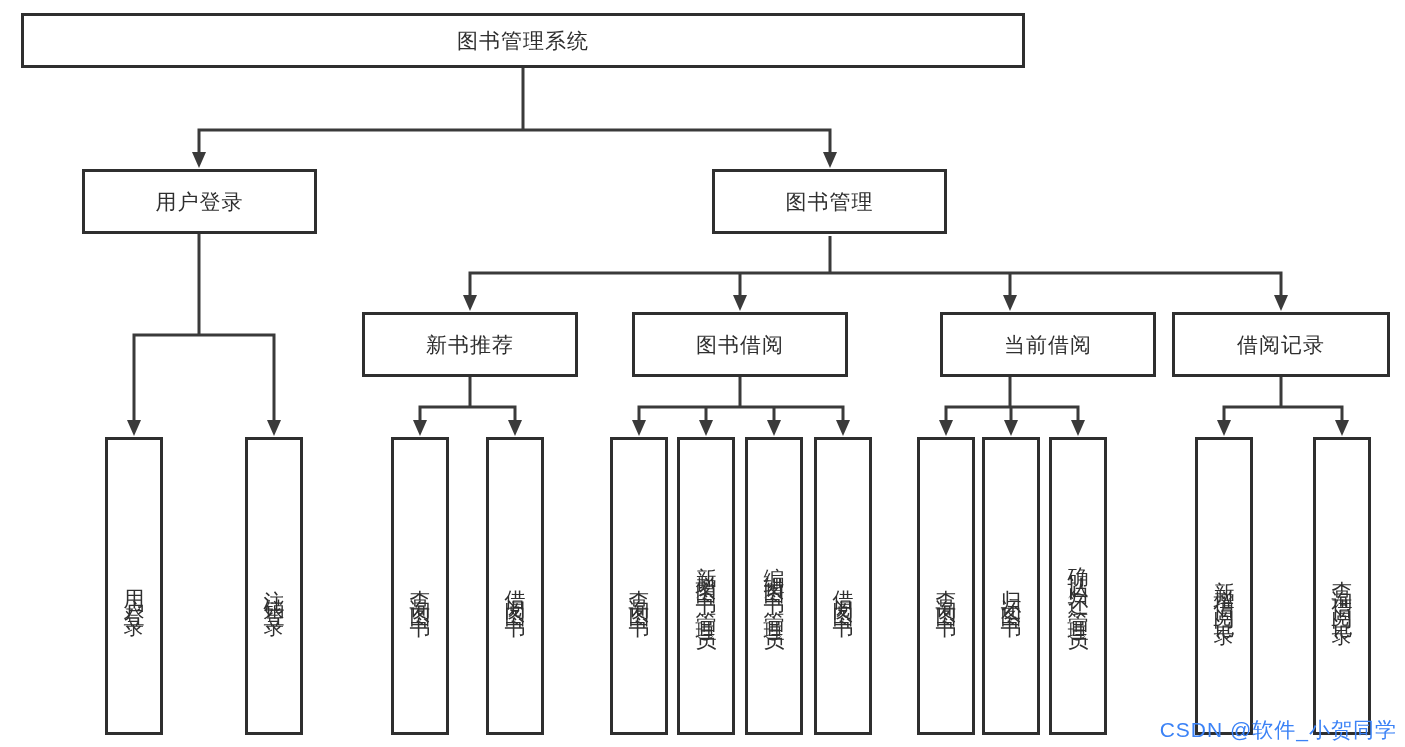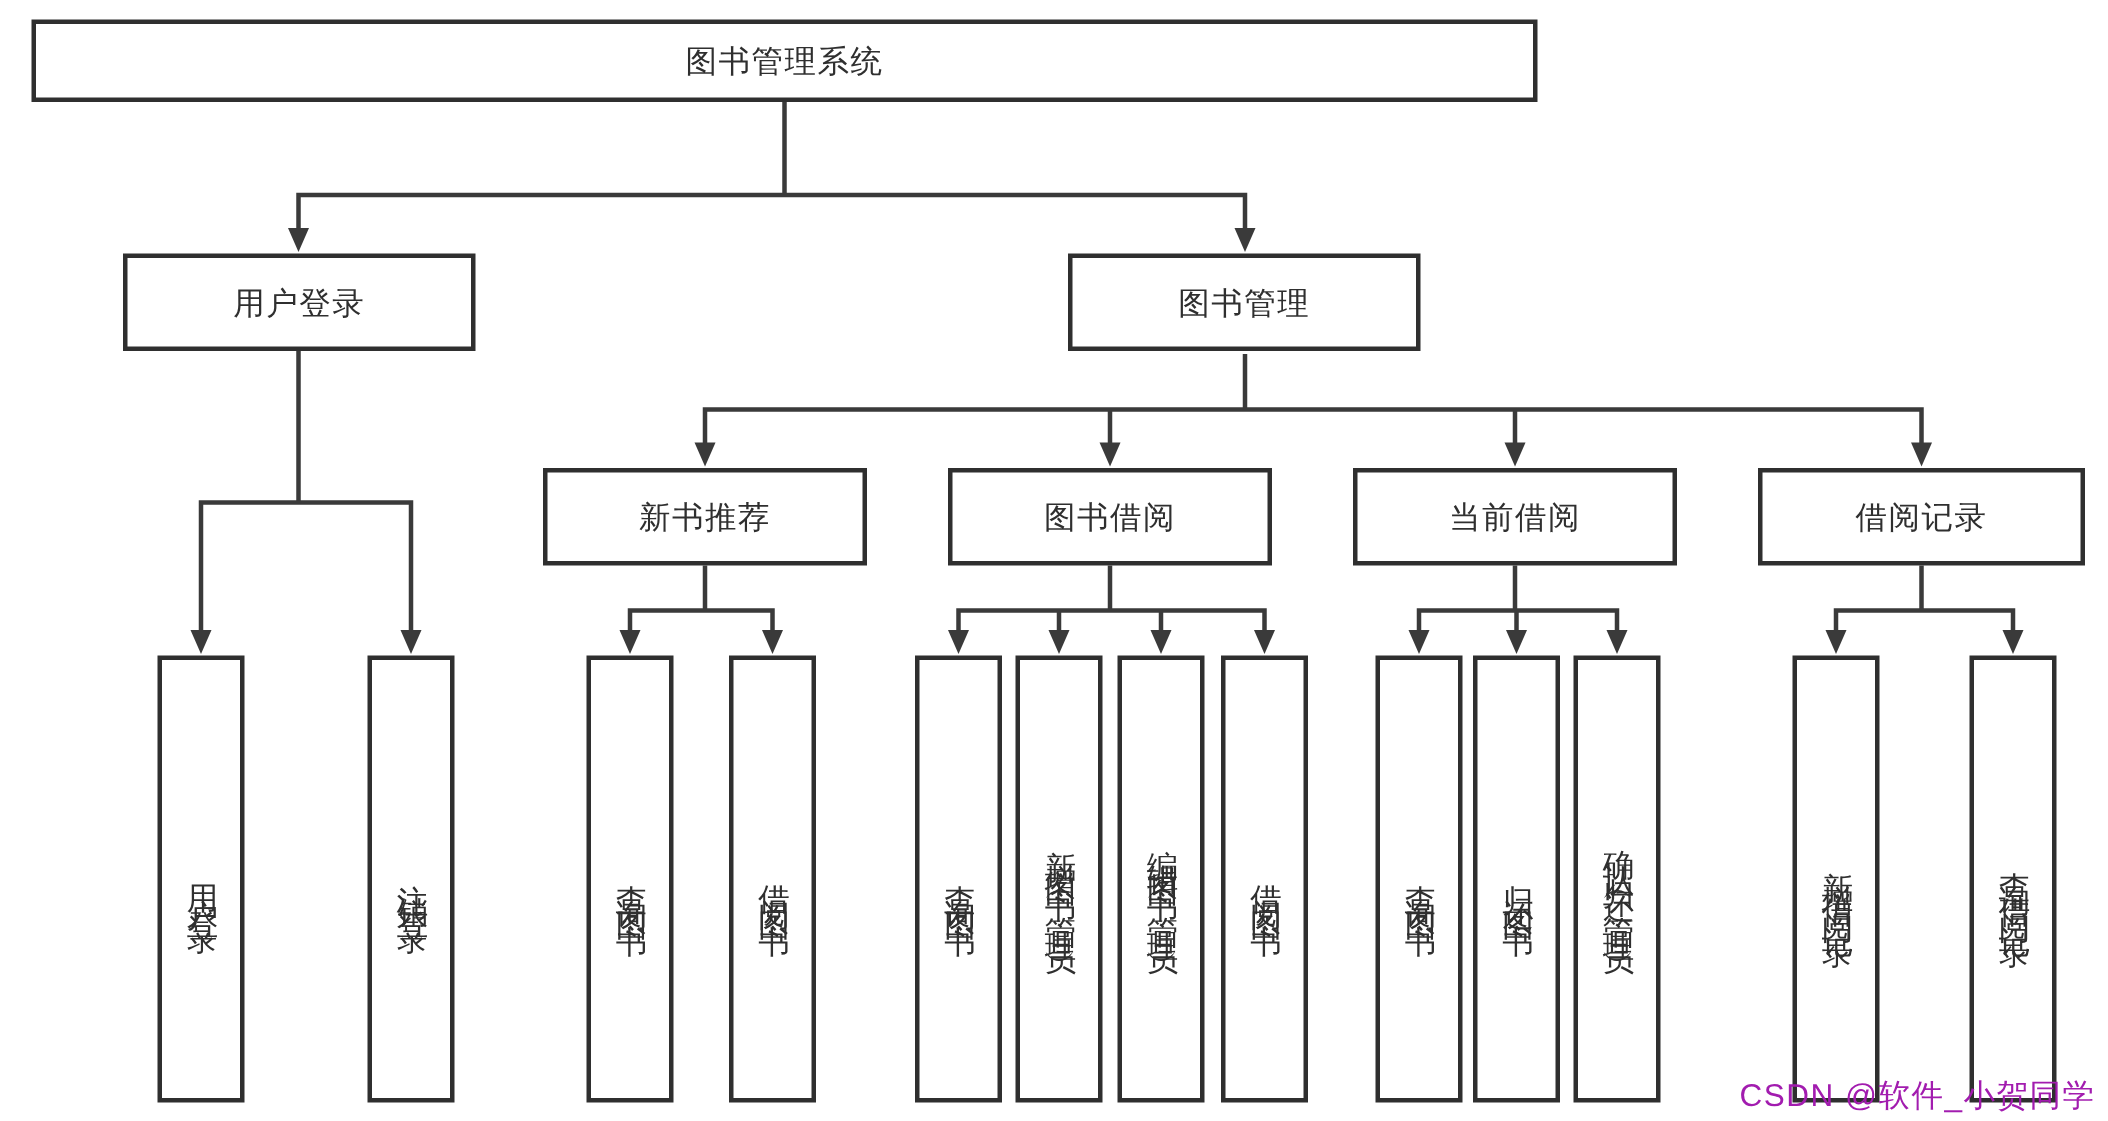--- a/index.html
+++ b/index.html
@@ -30,32 +30,32 @@
     top:437px;width:58px;height:298px;
     writing-mode:vertical-rl;
     font-size:21px;letter-spacing:9px;
     padding-top:9px;
   }
   .n-root{left:21px;top:13px;width:1004px;height:55px;}
   .n-user-login{left:82px;top:169px;width:235px;height:65px;}
   .n-book-mgmt{left:712px;top:169px;width:235px;height:65px;}
   .n-new-book{left:362px;top:312px;width:216px;height:65px;}
   .n-book-borrow{left:632px;top:312px;width:216px;height:65px;text-align:right;}
-  .n-current-borrow{left:902px;top:312px;width:216px;height:65px;text-align:right;}
+  .n-current-borrow{left:940px;top:312px;width:216px;height:65px;text-align:right;}
   .n-borrow-records{left:1172px;top:312px;width:218px;height:65px;}
   .n-l1{left:105px;}  .n-l2{left:245px;}
   .n-l3{left:391px;}  .n-l4{left:486px;}
   .n-l5{left:610px;}  .n-l6{left:677px;}
   .n-l7{left:745px;}  .n-l8{left:814px;}
   .n-l9{left:917px;}  .n-l10{left:982px;}
   .n-l11{left:1049px;}.n-l12{left:1195px;}
   .n-l13{left:1313px;}
   .watermark{
     position:absolute;right:8px;bottom:3px;
-    color:#a21caf;font-size:21px;letter-spacing:1px;
+    color:#3b82f6;font-size:21px;letter-spacing:1px;
     z-index:4;white-space:nowrap;
   }
 </style>
 </head>
 <body>
 
 <div class="canvas">
 
   <svg class="connectors" viewBox="0 0 1405 747" xmlns="http://www.w3.org/2000/svg">
     <g>

